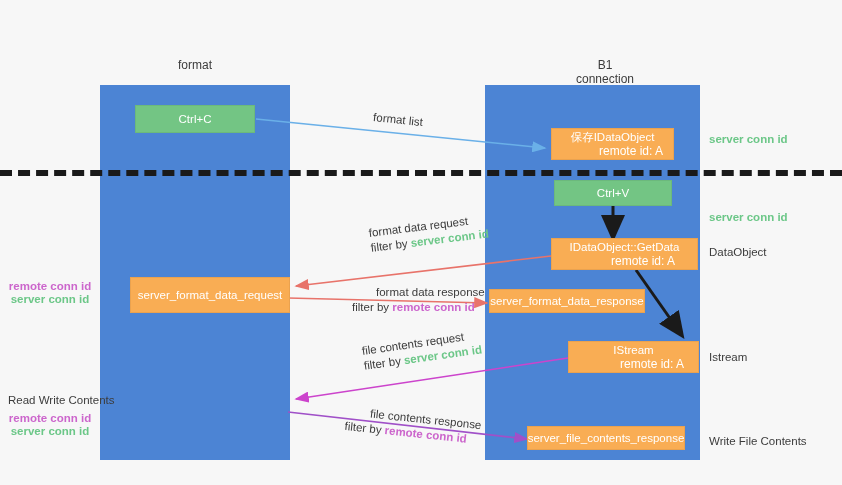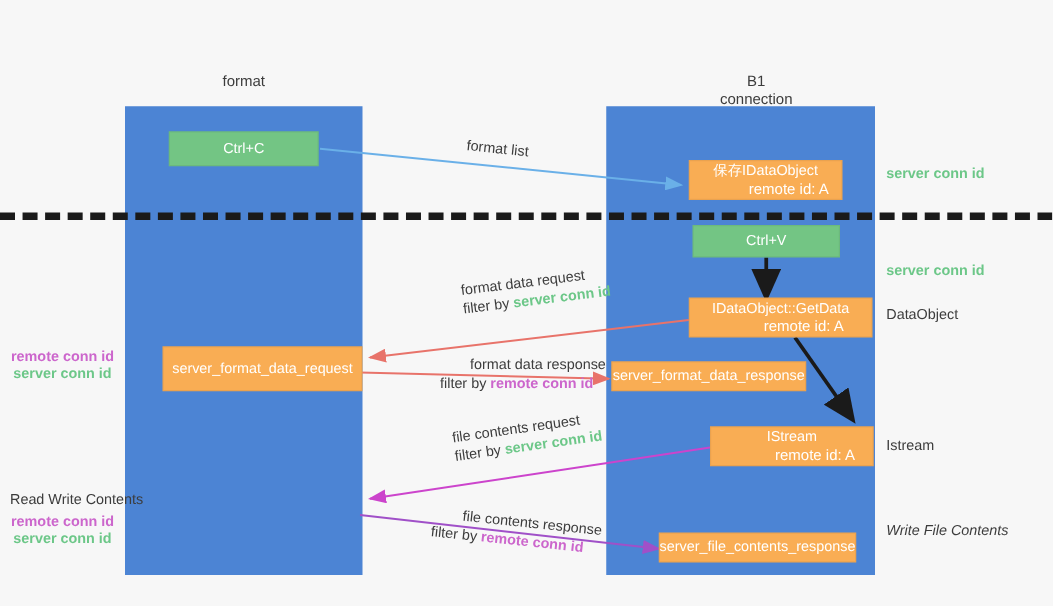--- a/index.html
+++ b/index.html
@@ -203,21 +203,21 @@
     <div style="padding-left:24px;">file contents response</div>
     <div>
       <span>filter by </span><b class="conn-remote">remote conn id</b>
     </div>
   </div>
 
   <div class="side-label right conn-server" style="left:709px; top:132px;">server conn id</div>
   <div class="side-label right conn-server" style="left:709px; top:210px;">server conn id</div>
   <div class="side-label right" style="left:709px; top:245px;">DataObject</div>
   <div class="side-label right" style="left:709px; top:350px;">Istream</div>
-  <div class="side-label right" style="left:709px; top:418px;font-style:italic;">Write File Contents</div>
+  <div class="side-label right" style="left:709px; top:434px;">Write File Contents</div>
 
   <div class="side-label center conn-remote" style="left:4px; top:279px; width:92px;">remote conn id</div>
   <div class="side-label center conn-server" style="left:4px; top:292px; width:92px;">server conn id</div>
 
   <div class="side-label" style="left:8px; top:393px;">Read Write Contents</div>
   <div class="side-label center conn-remote" style="left:4px; top:411px; width:92px;">remote conn id</div>
   <div class="side-label center conn-server" style="left:4px; top:424px; width:92px;">server conn id</div>
 
 </div>
 

